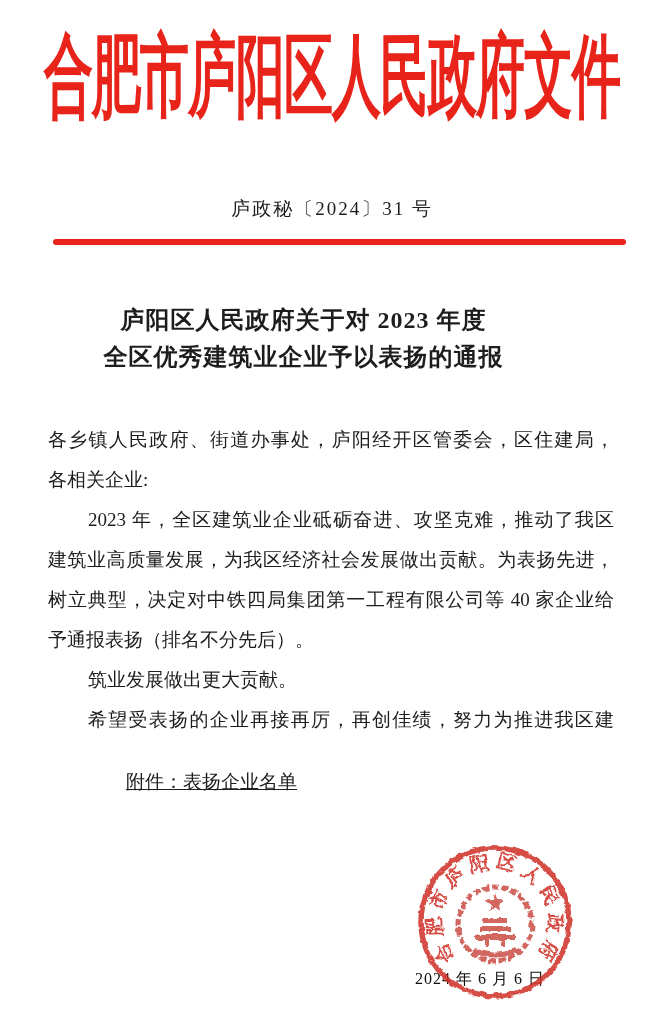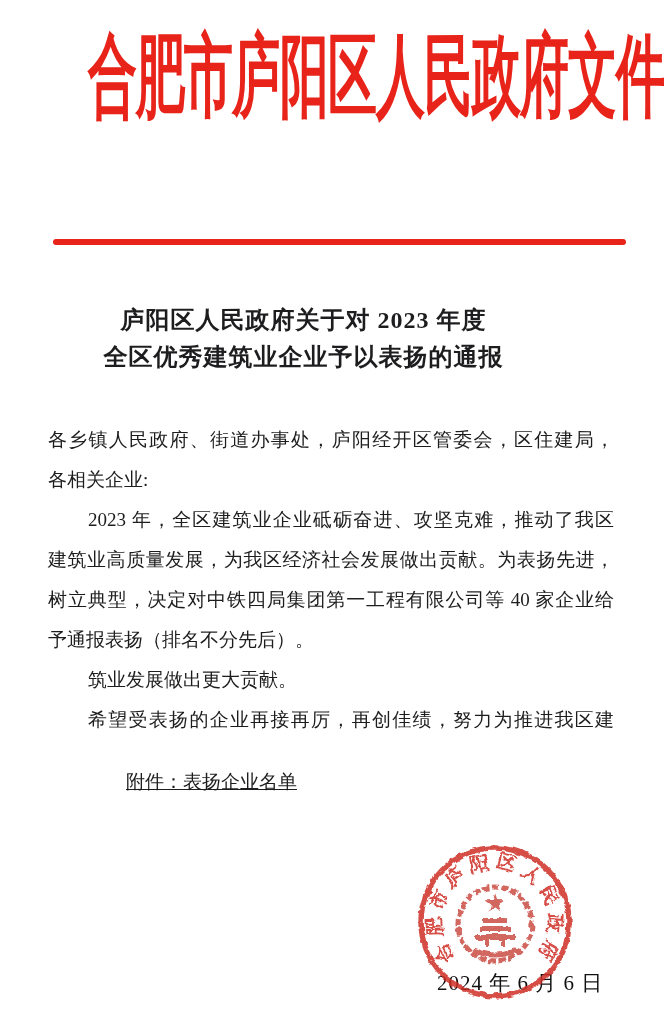--- a/index.html
+++ b/index.html
@@ -8,21 +8,21 @@
     background: #ffffff;
     font-family: "Liberation Serif", "DejaVu Serif", serif;
     color: var(--body-text, #1d1d1f);
     position: relative; overflow: hidden;
   }
   .page { position: absolute; inset: 0; background: #ffffff; }
 
   
   .header-wrap {
     position: absolute; top: 27px; left: 0; width: 664px; height: 100px;
-    display: flex; align-items: center; justify-content: flex-end;
+    display: flex; align-items: center; justify-content: center;
   }
   .header-title {
     font-size: 49px; font-weight: bold;
     color: var(--header-red, #e8231a);
     letter-spacing: -1px; white-space: nowrap;
     transform: scaleY(1.85); transform-origin: center;
   }
 
   .doc-number {
     position: absolute; top: 196px; left: 0; width: 664px;
@@ -53,33 +53,34 @@
     z-index: 2; opacity: 0.85; pointer-events: none;
   }
   .seal-text {
     font-size: 19px; font-weight: bold;
     fill: var(--seal-red, #cf2f27);
     letter-spacing: 6px;
     font-family: "Liberation Serif", "DejaVu Serif", serif;
   }
 
   .date {
-    position: absolute; left: 437px; top: 969px;
-    font-size: 21px; letter-spacing: 1px; z-index: 1; color: #111;
+    position: absolute; left: 415px; top: 969px;
+    font-size: 16px; letter-spacing: 1px; z-index: 1; color: #111;
   }
 </style>
 </head>
 <body>
 
 <div class="page">
 
   <div class="header-wrap">
     <span class="header-title">合肥市庐阳区人民政府文件</span>
   </div>
 
+  <div class="doc-number">庐政秘〔2024〕31 号</div>
 
   <div class="red-rule"></div>
 
   <div class="doc-title">
     <div>庐阳区人民政府关于对 2023 年度</div>
     <div>全区优秀建筑业企业予以表扬的通报</div>
   </div>
 
   <div class="body-text">
     <div class="line justify">各乡镇人民政府、街道办事处，庐阳经开区管委会，区住建局，</div>

